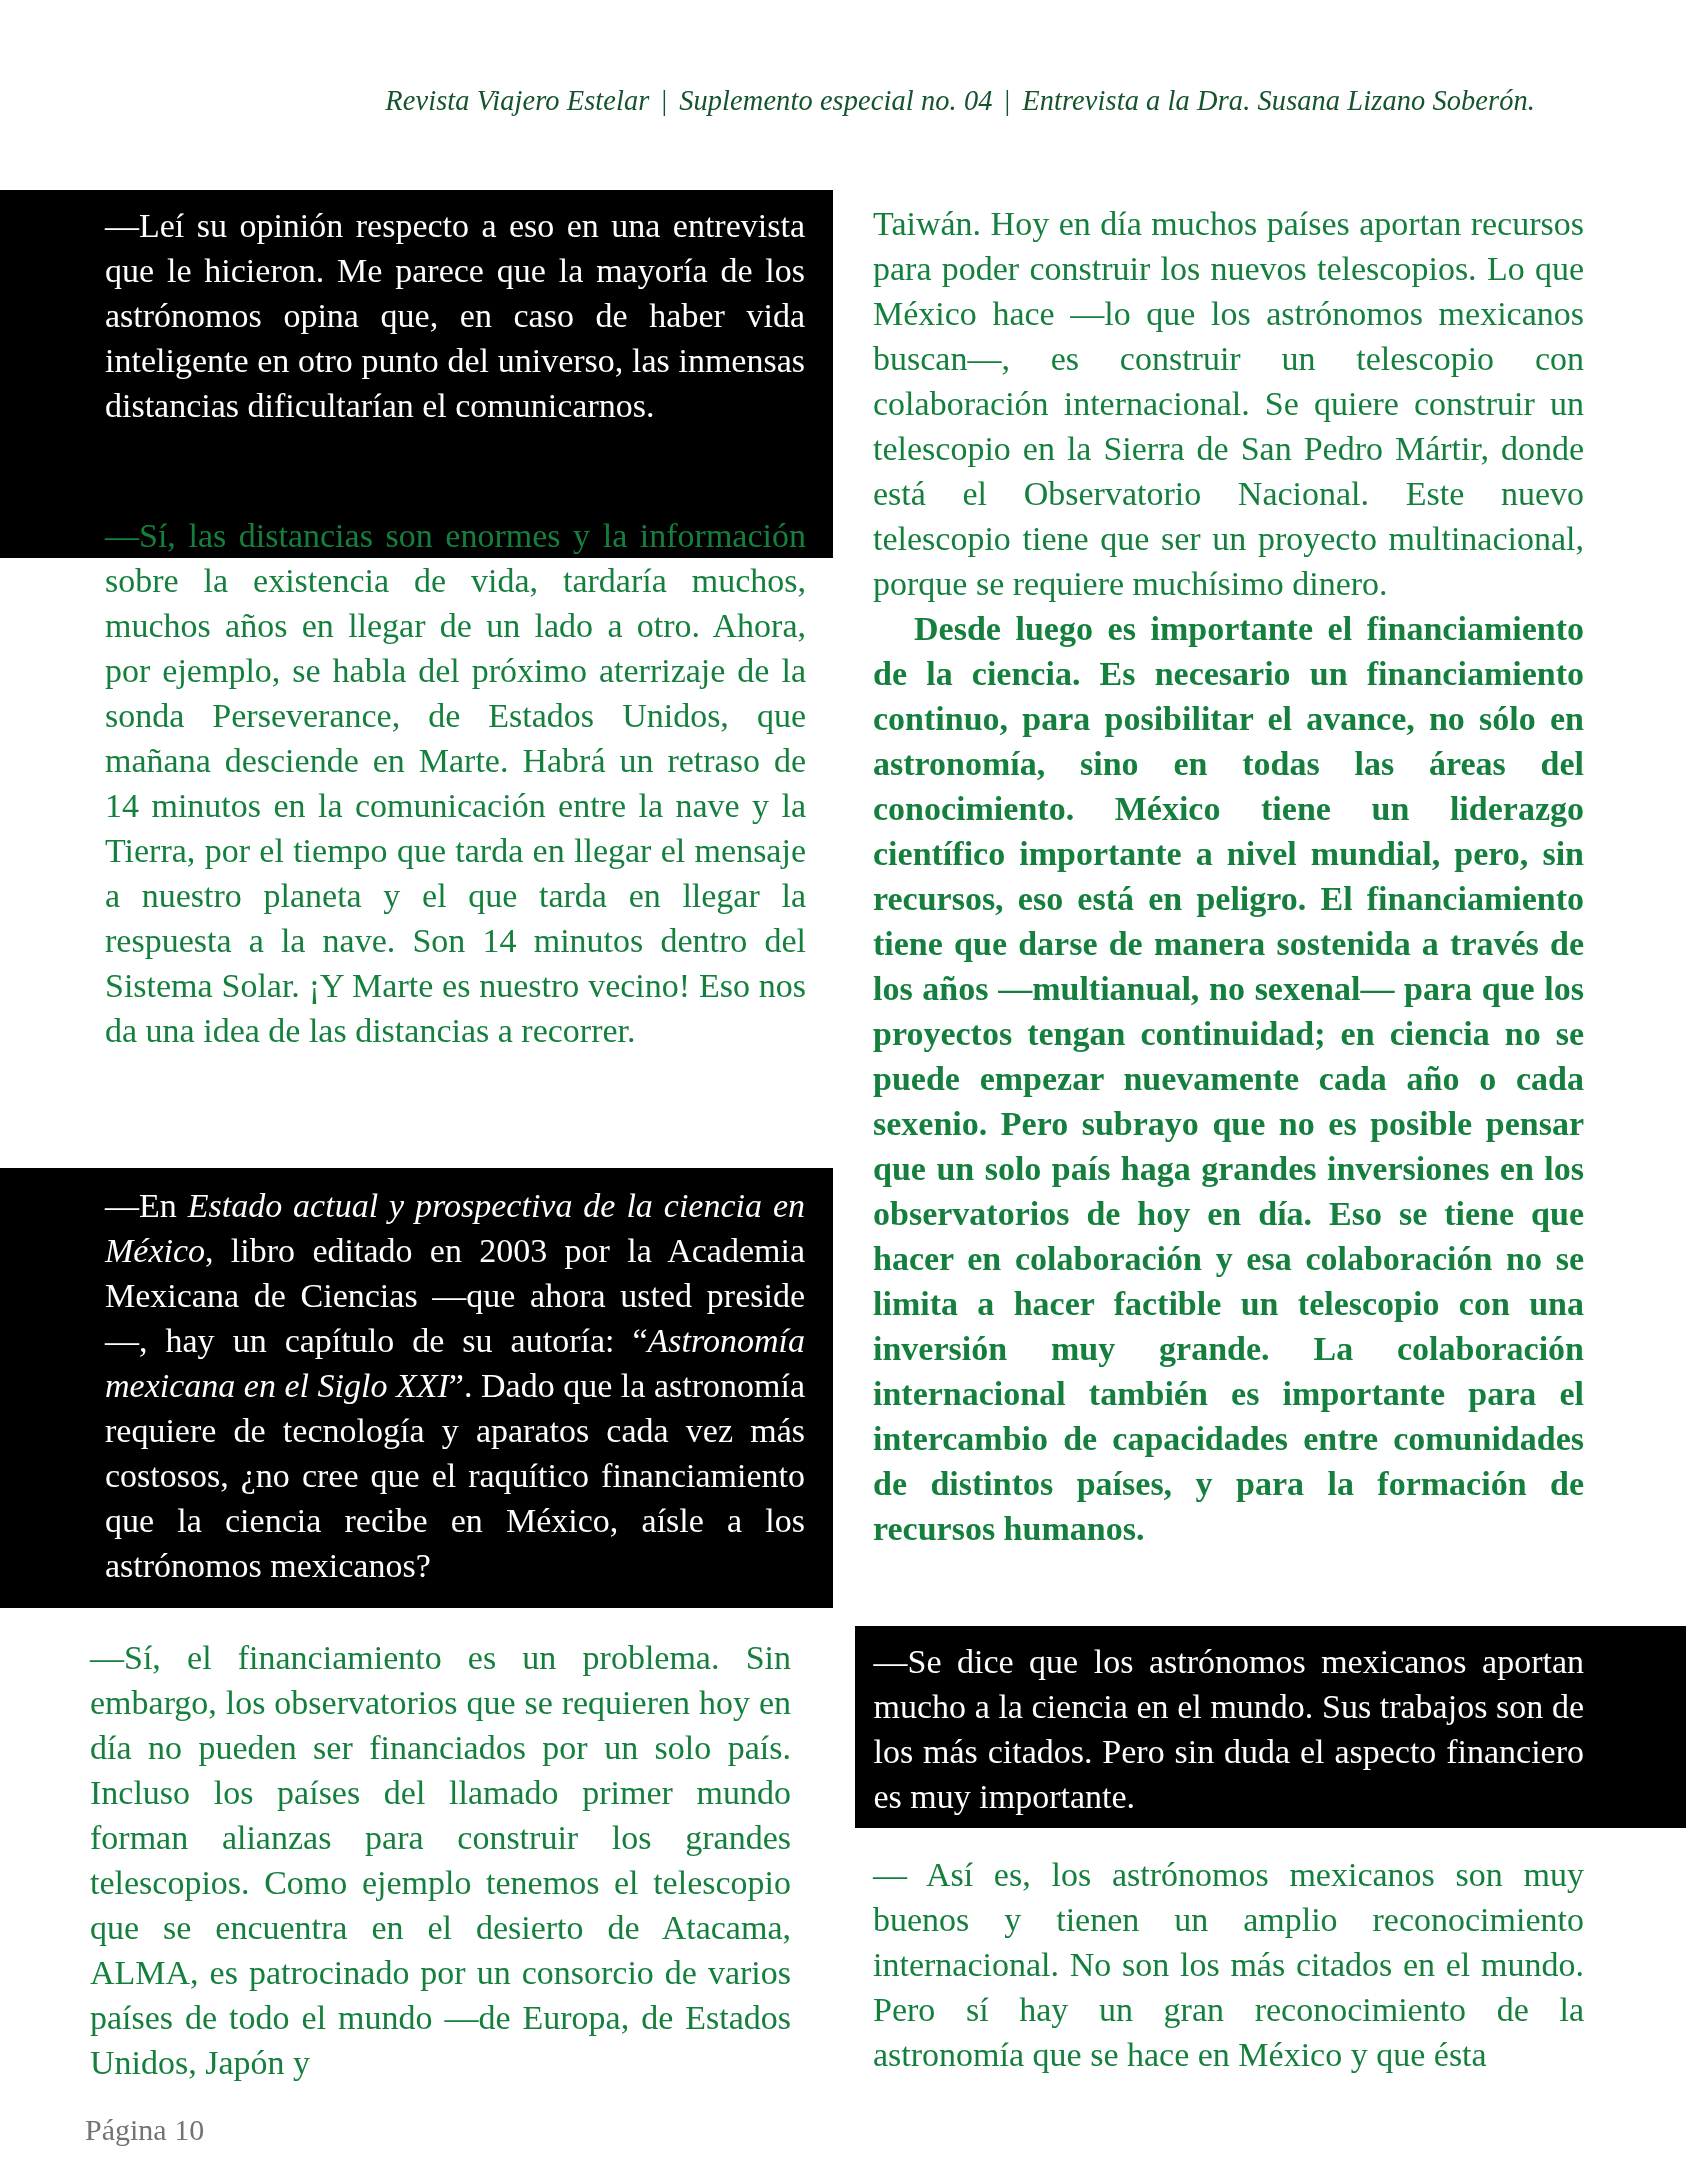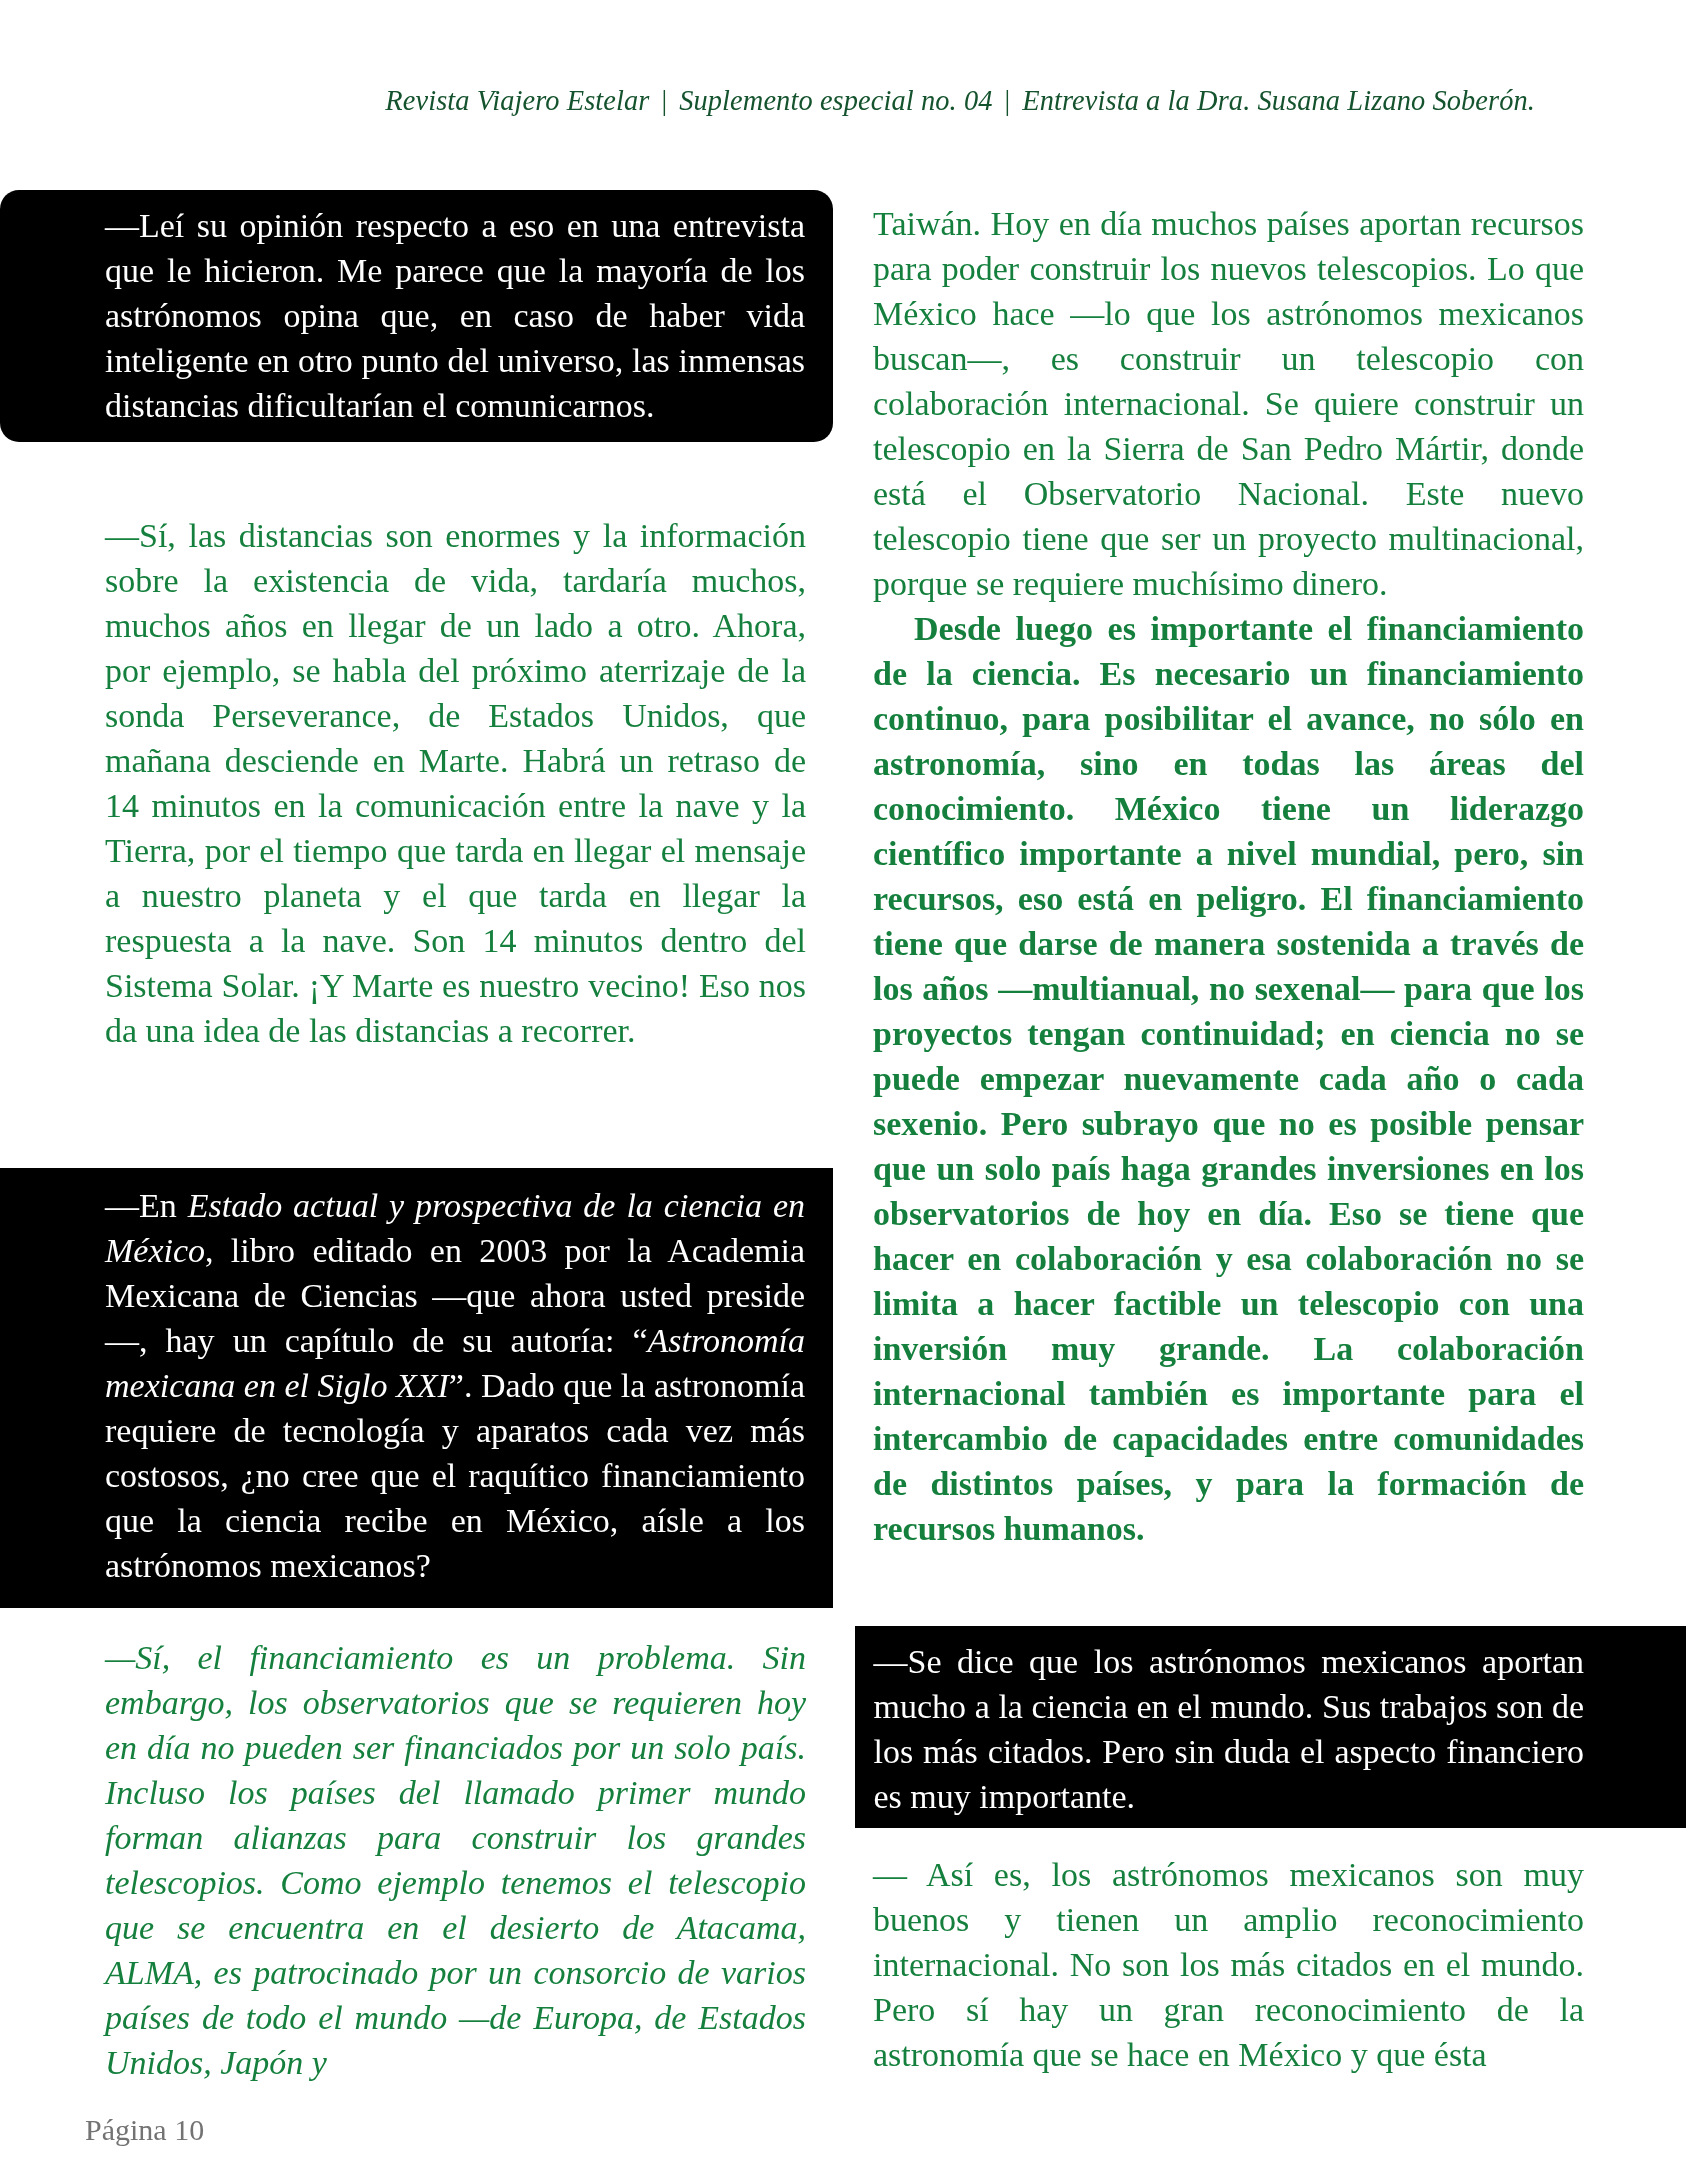--- a/index.html
+++ b/index.html
@@ -9,24 +9,24 @@
             font-size:28.4px; letter-spacing:0.1px; color:#14532d; white-space:nowrap; }
   .header .sep { margin:0 12px; font-style:normal; }
   .block { position:absolute; box-sizing:border-box; font-size:34px;
            line-height:45px; text-align:justify; hyphens:none; }
   .block p { margin:0; }
   .q { background:#000; color:#fff; }
   .a { color:#15803d; }
   .indent { text-indent:41px;font-weight:bold; }
   .footer { position:absolute; left:85px; top:2113px; font-size:30px; color:#737373; }
   
-  #q1 { left:0; top:190px; width:833px; height:252px; padding:13.2px 0 0 105px; padding-right:28px;border-radius:19px; }
+  #q1 { left:0; top:190px; width:833px; height:368px; padding:13.2px 0 0 105px; padding-right:28px; }
   #a1 { left:105px; top:513px; width:701px; }
   #q2 { left:0; top:1168px; width:833px; height:440px; padding:14.6px 28px 0 105px; }
-  #a2 { left:105px; top:1635px; width:701px;font-style:italic; }
+  #a2 { left:90px; top:1635px; width:701px; }
   
   #a1b { left:873px; top:201px; width:711px; }
   #q3 { left:855px; top:1626px; width:832px; height:202px; padding:13.2px 103px 0 18.5px; }
   #a3 { left:873px; top:1852px; width:711px; }
 </style>
 </head>
 <body>
 
 <div class="header">
   <span>Revista Viajero Estelar</span><span class="sep">|</span><span>Suplemento especial no. 04</span><span class="sep">|</span><span>Entrevista a la Dra. Susana Lizano Soberón.</span>

